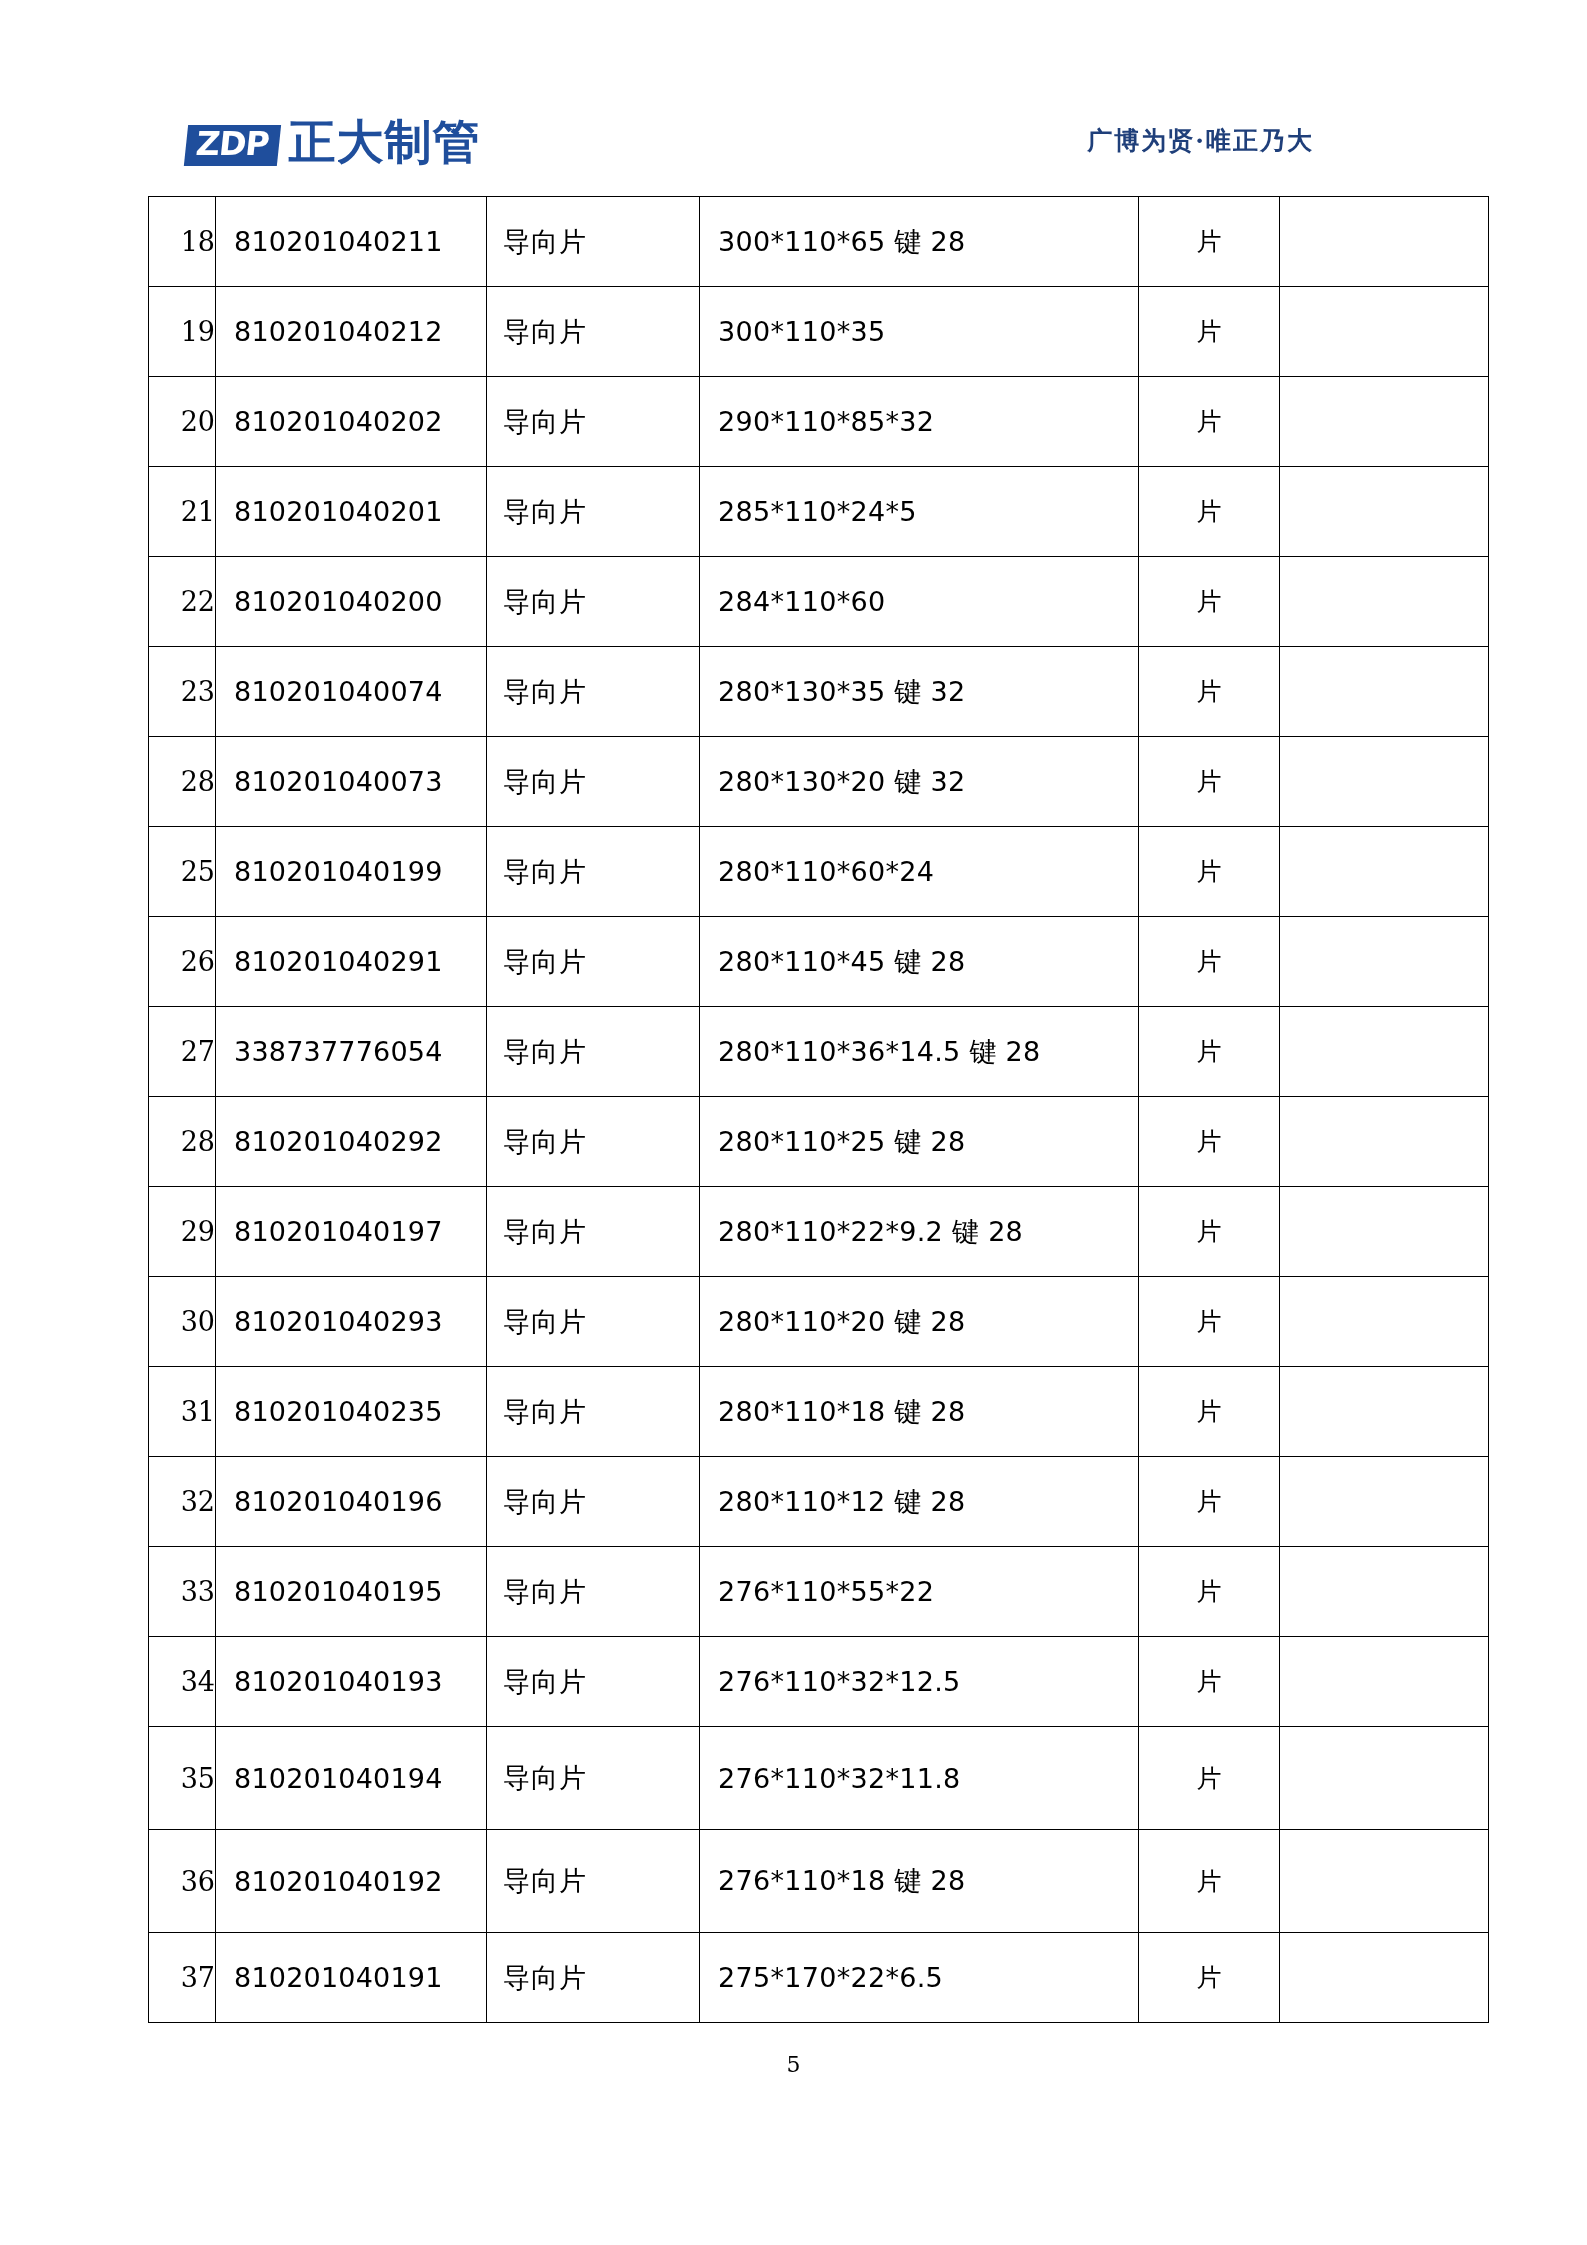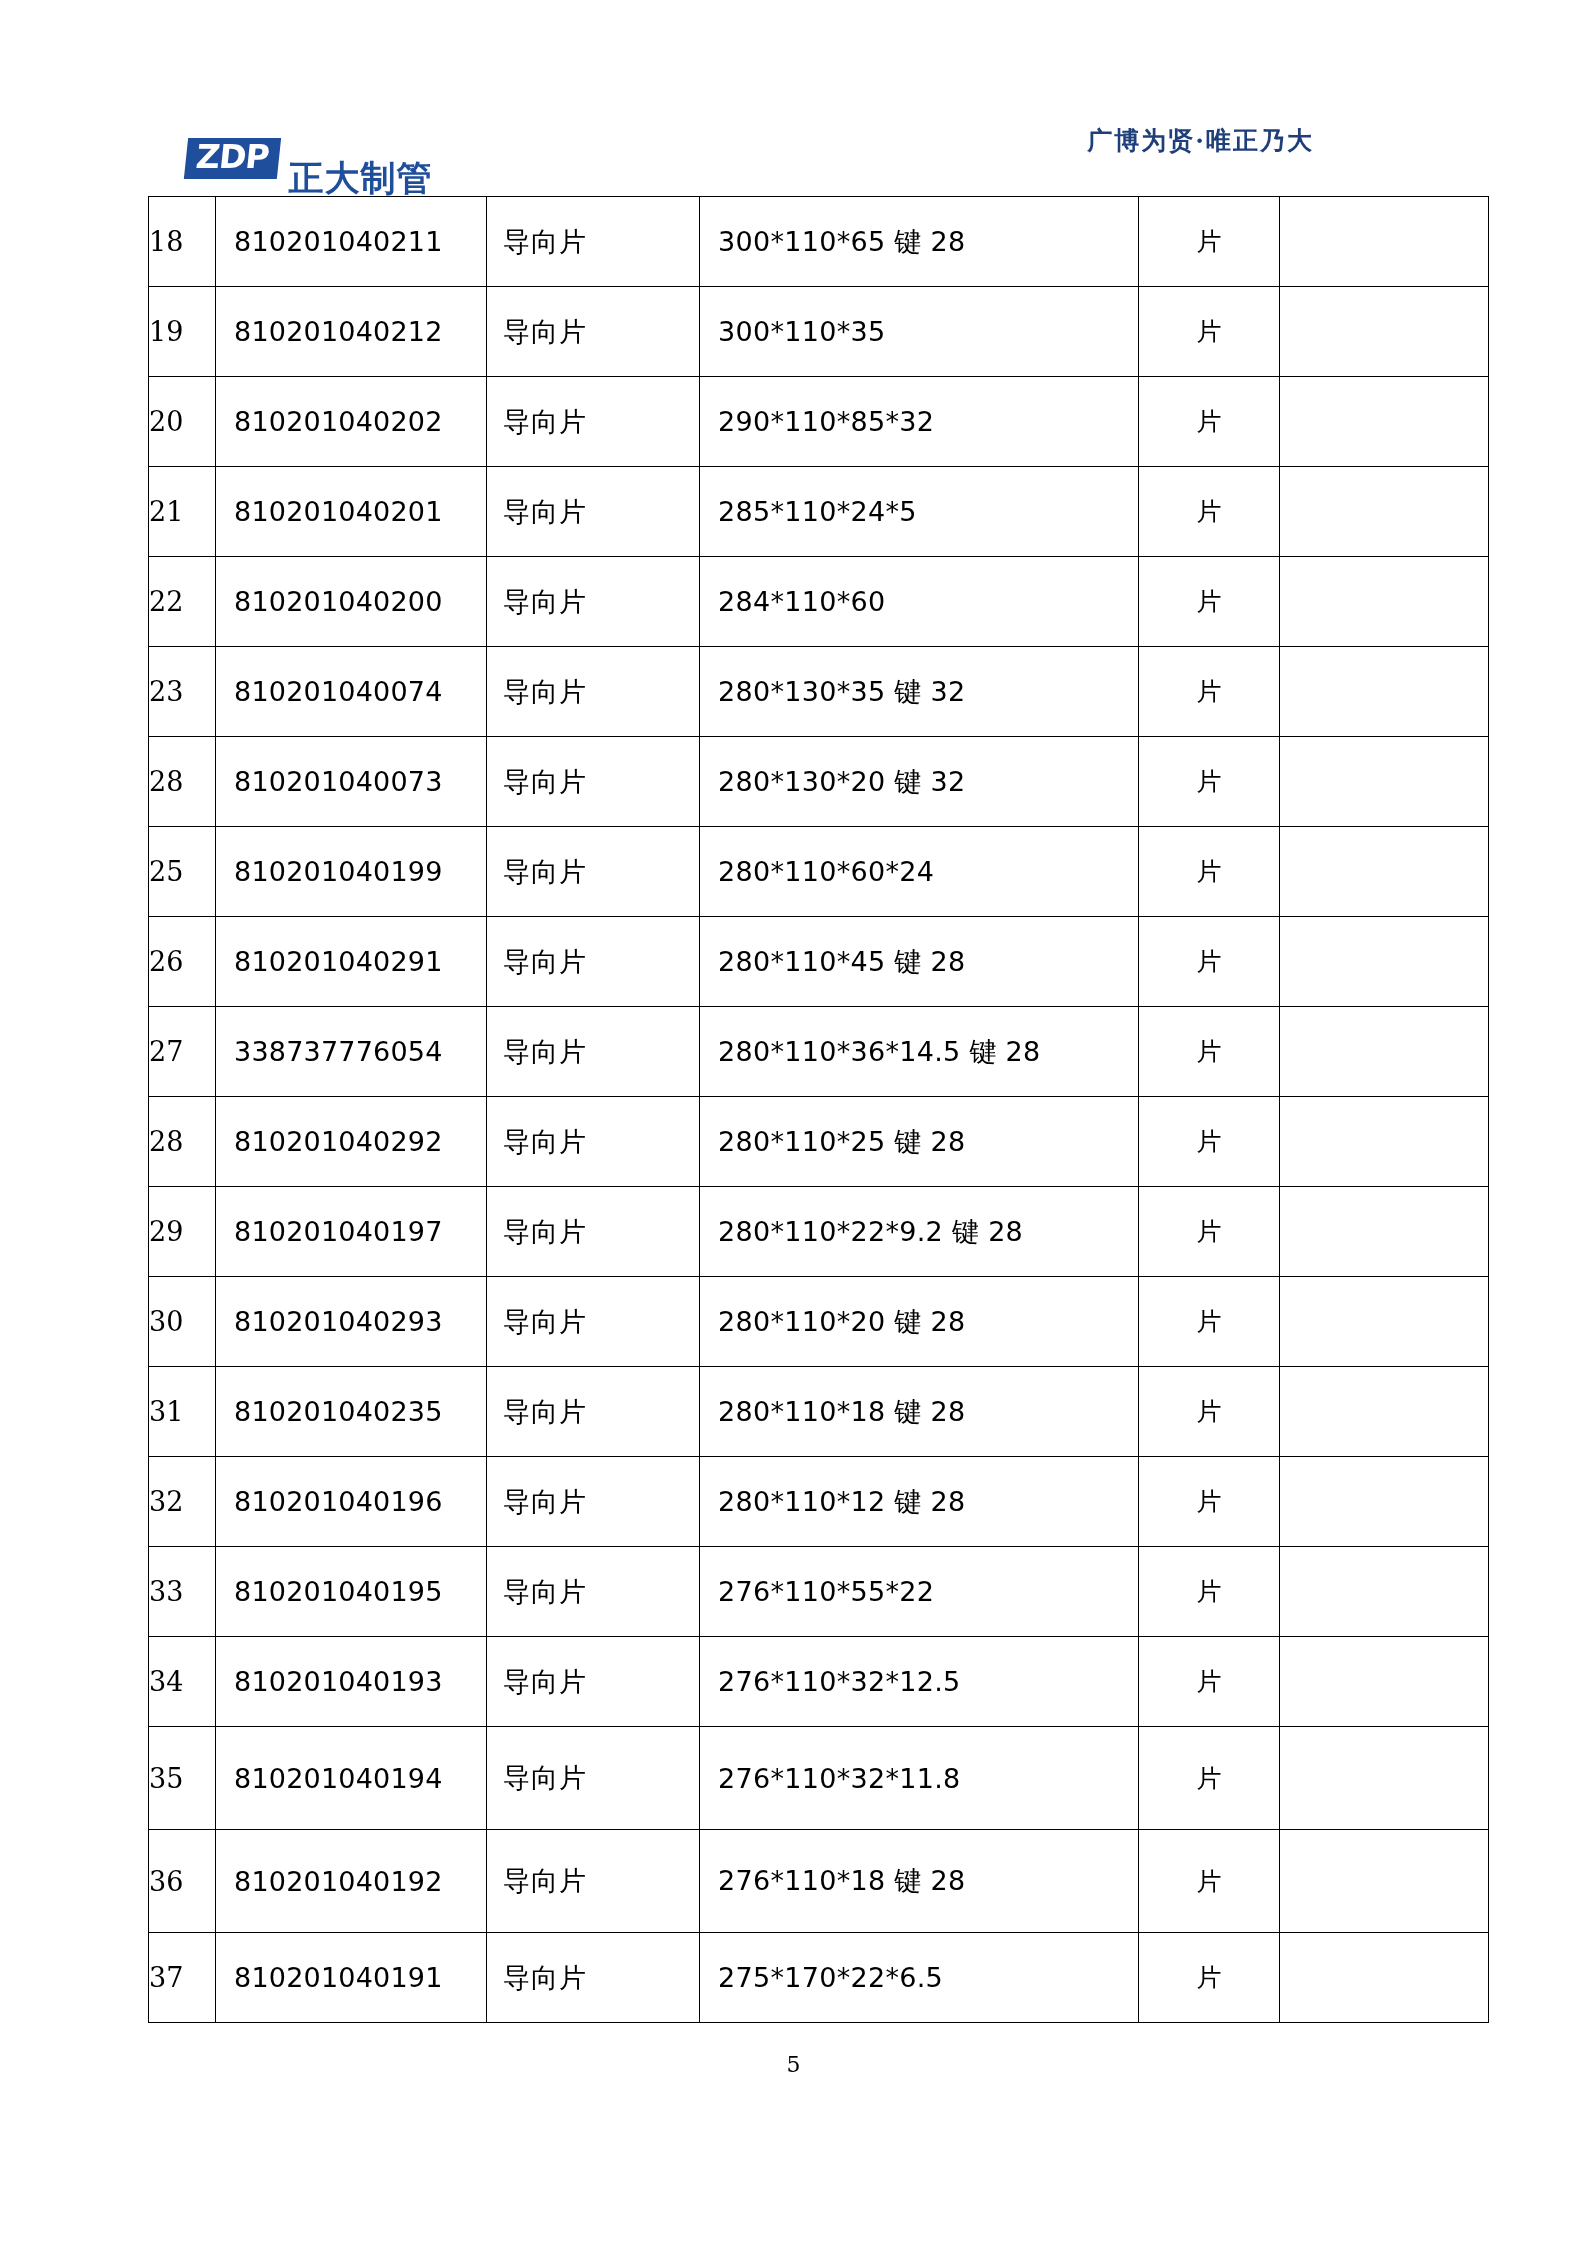--- a/index.html
+++ b/index.html
@@ -44,27 +44,26 @@
     font-weight: bold;
     font-size: 33px;
     letter-spacing: -1px;
     color: #ffffff;
     background: #1f4e9c;
     padding: 2px 10px 4px 10px;
     line-height: 1.05;
     transform: skewX(-6deg);
   }
   .logo-text {
-    font-family: Liberation Sans, sans-serif;
+    font-family: Liberation Mono, monospace;
     font-weight: bold;
-    font-size: 35px;
+    font-size: 47px;
     color: #1f4e9c;
     letter-spacing: 1px;
     line-height: 1;
-    margin-top: 38px;
   }
   .slogan {
     position: absolute;
     right: 134px;
     top: 12px;
     font-family: "DejaVu Serif", serif;
     font-size: 25px;
     font-weight: bold;
     color: #1f3f7a;
     letter-spacing: 2px;
@@ -81,21 +80,21 @@
     border-collapse: collapse;
     width: 1288px;
     table-layout: fixed;
   }
   table.grid td {
     border: 1px solid #000000;
     padding: 0 0 0 0;
     vertical-align: middle;
     height: 89px;
   }
-  .c-idx   { width: 66px;  text-align: left; }
+  .c-idx   { width: 66px;  text-align: right; }
   .c-code  { width: 252px; padding-left: 18px !important; }
   .c-name  { width: 196px; padding-left: 16px !important; }
   .c-spec  { width: 420px; padding-left: 18px !important; }
   .c-unit  { width: 140px; text-align: center; }
   .c-blank { width: 208px; }
 
   .idx-txt {
     font-family: "DejaVu Serif", serif;
     font-size: 27px;
   }

